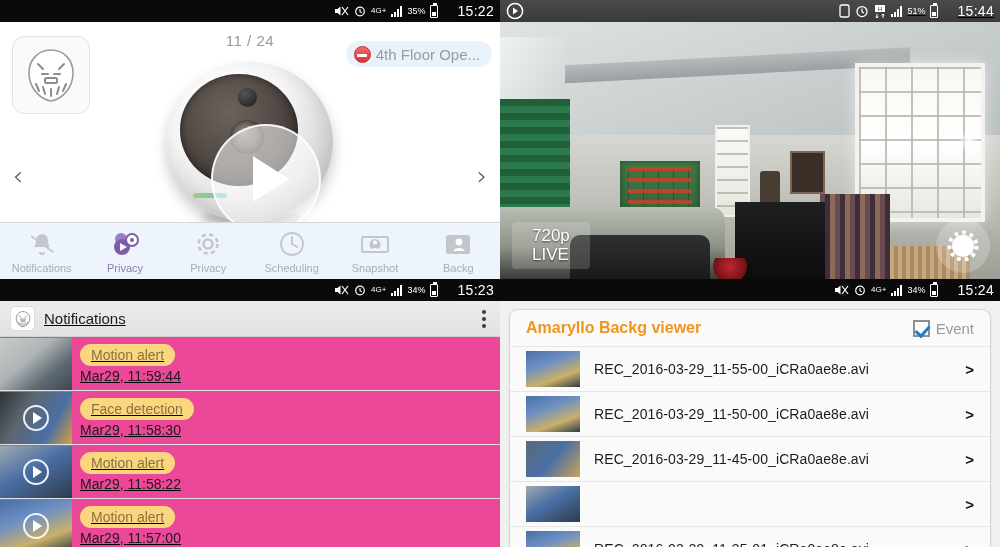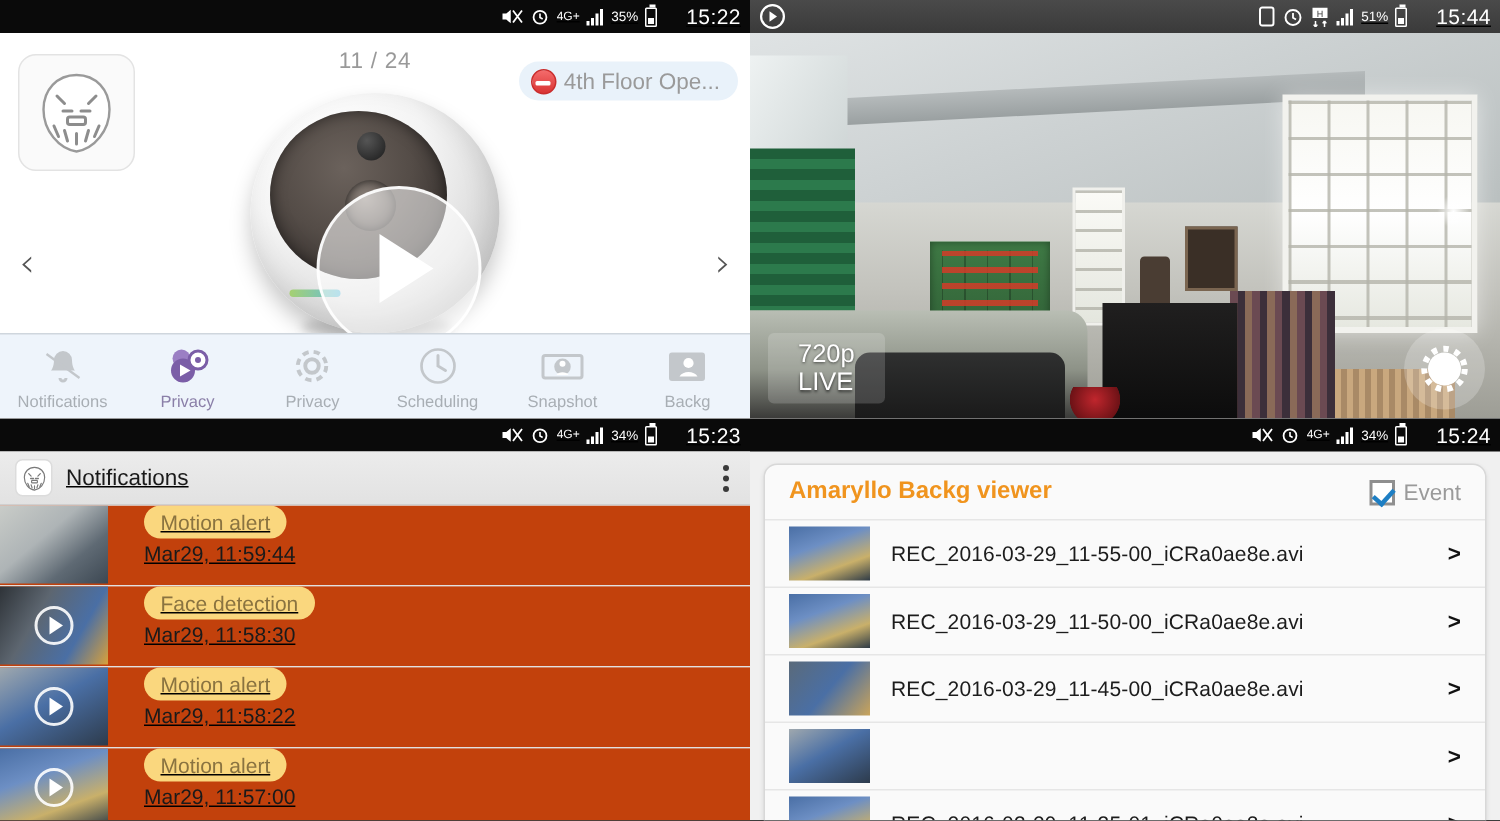--- a/index.html
+++ b/index.html
@@ -157,22 +157,22 @@
   .q3 { background:#f5f5f5; }
   .n-head { height:36px; background:linear-gradient(#ececec,#e2e2e2);
             border-bottom:1px solid #cfcfcf; display:flex; align-items:center;
             padding:0 10px; gap:9px; }
   .n-logo { width:25px; height:25px; background:#fff; border:1px solid #dcdcdc;
             border-radius:5px; display:flex; align-items:center; justify-content:center; }
   .n-title { font-size:15px; color:#1a1a1a; }
   .kebab { margin-left:auto; display:flex; flex-direction:column; gap:3px; padding:4px; }
   .kebab i { width:4px; height:4px; border-radius:50%; background:#3a3a3a; display:block; }
   .n-list { height: calc(100% - 58px); overflow:hidden; }
-  .n-row { height:54px; display:flex; gap:24px;
-           border-bottom:1px solid #e1e1e1; background:#c2410c; padding-right:8px; }
+  .n-row { height:54px; display:flex; align-items:center; gap:8px;
+           border-bottom:1px solid #e1e1e1; background:#ec4899; padding-right:8px; }
   .n-thumb { width:72px; height:52px; flex:none; position:relative; overflow:hidden;
              background:#8d9aa8; }
   .th-a { background:linear-gradient(140deg,#c9ccc8 0%,#aeb4b6 40%,#5f6a74 70%,#3c4752 100%); }
   .th-b { background:linear-gradient(120deg,#2e3338 0%,#5d6670 35%,#4a6fa5 70%,#d8a13c 100%); }
   .th-c { background:linear-gradient(150deg,#9fa8ae 0%,#4a6fa5 45%,#2d3b4c 100%); }
   .th-d { background:linear-gradient(160deg,#4a6fa5 0%,#6d8fc4 35%,#c9b06a 70%,#2f3b46 100%); }
   .th-e { background:linear-gradient(130deg,#5a6a7a 0%,#4a6fa5 50%,#caa45a 100%); }
   .th-play { position:absolute; left:50%; top:50%; transform:translate(-50%,-50%);
              width:26px; height:26px; border-radius:50%;
              border:2px solid rgba(255,255,255,.9); display:flex;

